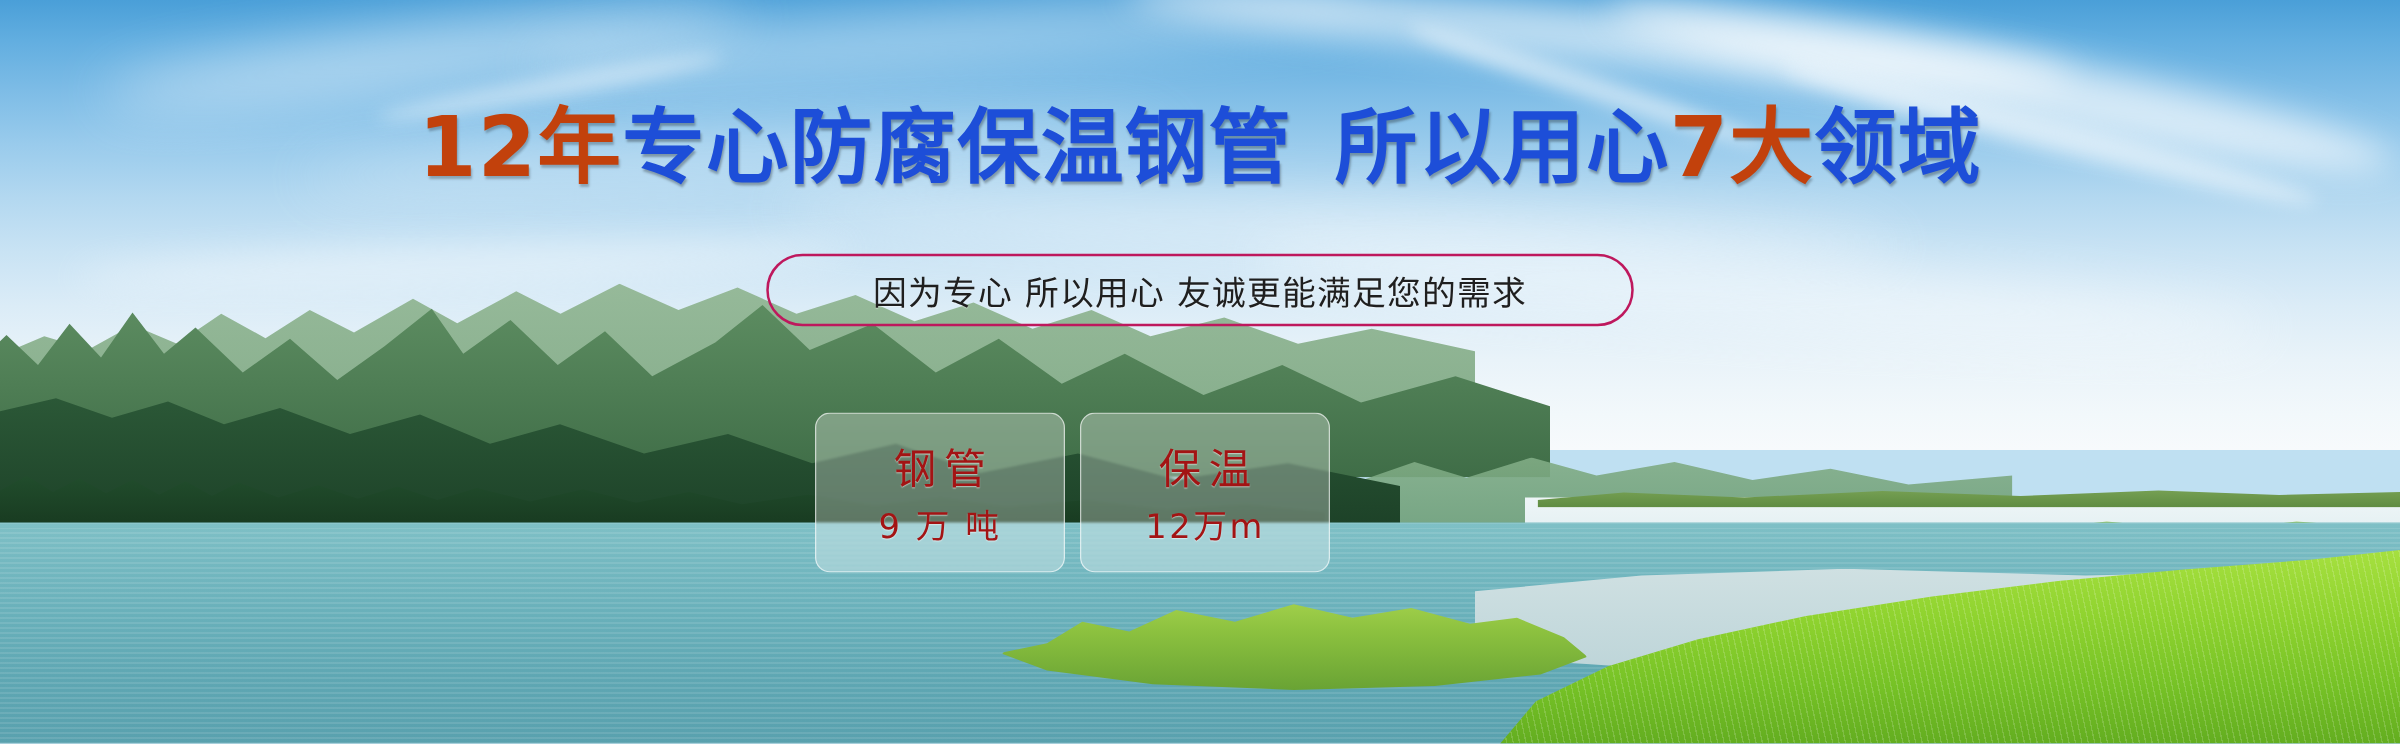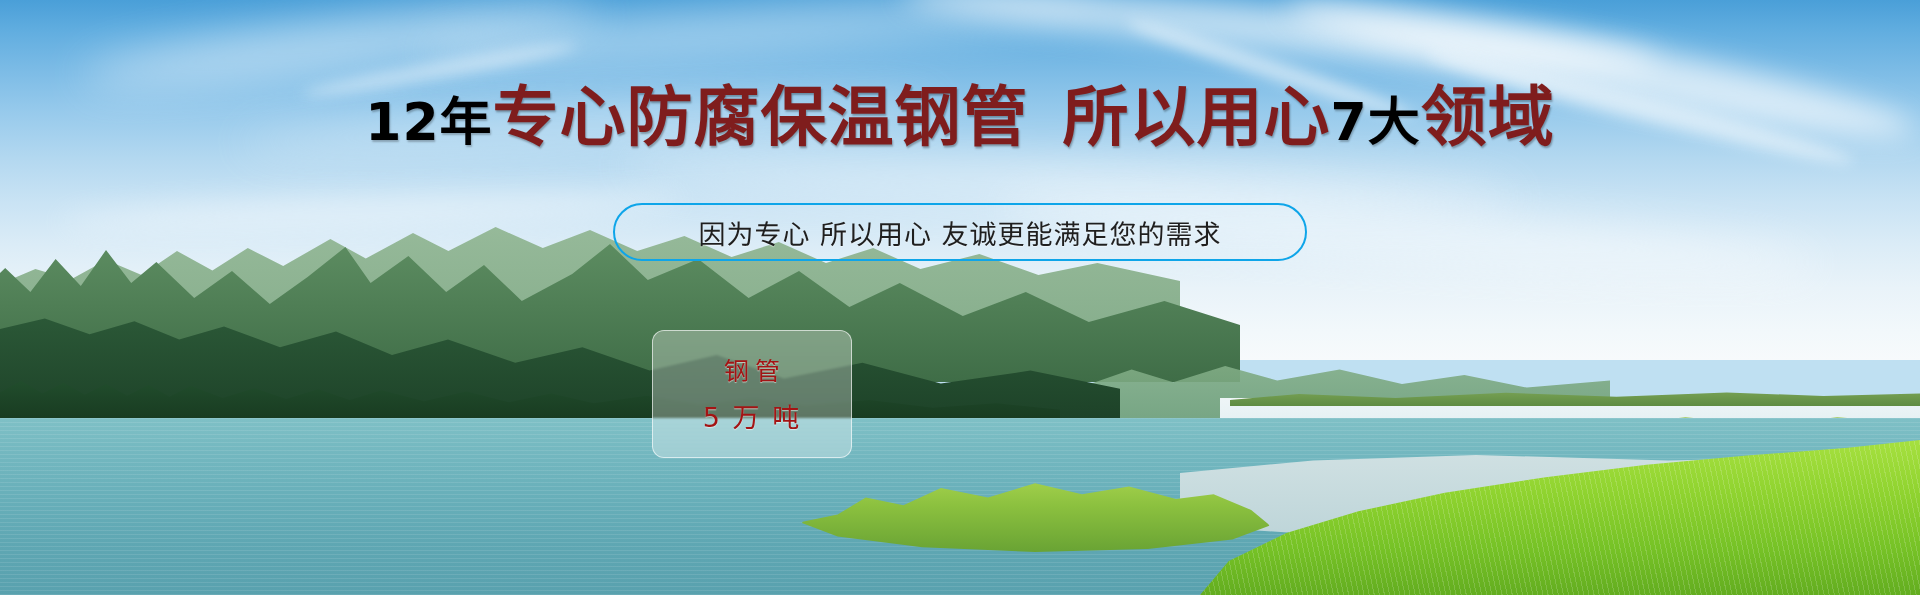--- a/index.html
+++ b/index.html
@@ -141,36 +141,36 @@
     position:absolute; left:0; top:82px; width:1920px;
     text-align:center;
     white-space:nowrap;
     font-weight:bold;
     font-size:66px;
     line-height:72px;
     letter-spacing:1px;
     font-family:"DejaVu Sans","Liberation Sans",sans-serif;
   }
   .headline .red{
-    color:#000000;
-    font-size:52px;
+    color:#c2410c;
+    font-size:67px;
     text-shadow:1px 2px 2px rgba(0,0,0,.25);
   }
   .headline .blk{
-    color:#7f1d1d;
+    color:#1d4ed8;
     text-shadow:1px 2px 2px rgba(0,0,0,.30);
   }
   .headline .gap{display:inline-block;width:34px;}
 
   
   .pill{
     position:absolute;
     left:613px; top:203px;
     width:694px; height:58px;
-    border:2px solid #0ea5e9;
+    border:2px solid #be185d;
     border-radius:30px;
     box-sizing:border-box;
     display:flex; align-items:center; justify-content:center;
   }
   .pill-text{
     color:#1f1f1f;
     font-size:27px;
     letter-spacing:1px;
     white-space:nowrap;
     text-shadow:0 1px 1px rgba(255,255,255,.5);
@@ -189,21 +189,21 @@
     background:rgba(255,255,255,.30);
     border:1px solid rgba(255,255,255,.62);
     box-sizing:border-box;
     display:flex; flex-direction:column;
     align-items:center; justify-content:space-around;
     padding:16px 0 18px;
     backdrop-filter:blur(1px);
   }
   .card-title{
     color:#a31414;
-    font-size:25px;
+    font-size:34px;
     letter-spacing:6px;
     text-indent:6px;
     font-weight:500;
     text-shadow:0 1px 1px rgba(255,255,255,.55);
   }
   .card-value{
     color:#a31414;
     font-size:27px;
     letter-spacing:2px;
     font-weight:500;
@@ -251,20 +251,24 @@
   </div>
 
   <div class="pill">
     <span class="pill-text">因为专心 所以用心  友诚更能满足您的需求</span>
   </div>
 
   <div class="cards">
 
     <div class="card">
       <div class="card-title">钢管</div>
-      <div class="card-value"><span>5 万 吨</span></div>
+      <div class="card-value"><span>9 万 吨</span></div>
     </div>
 
 
+    <div class="card">
+      <div class="card-title">保温</div>
+      <div class="card-value"><span>12万m</span></div>
+    </div>
 
   </div>
 
 </div>
 
 </body></html>

